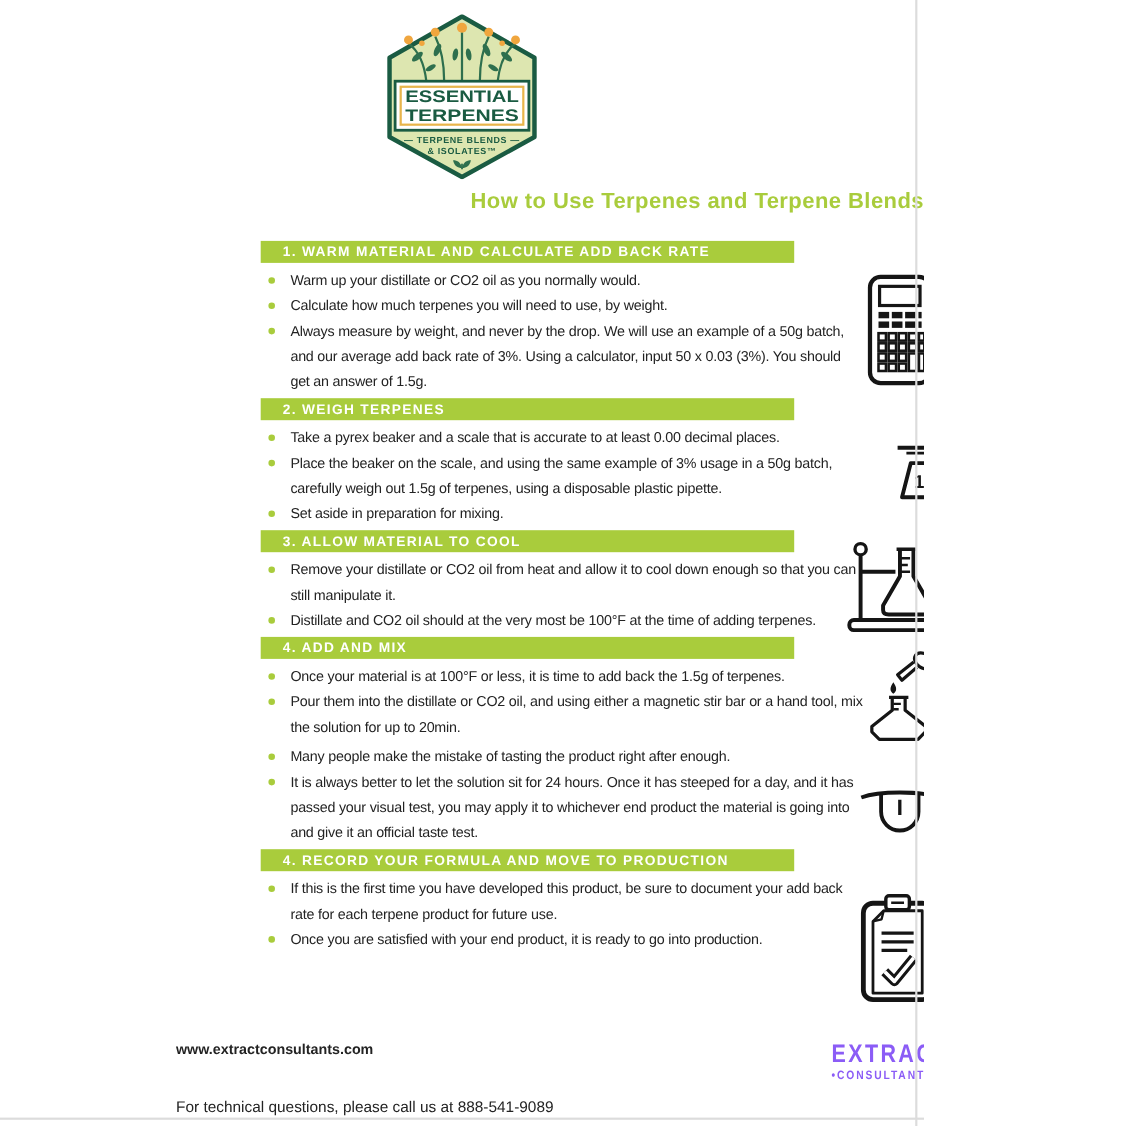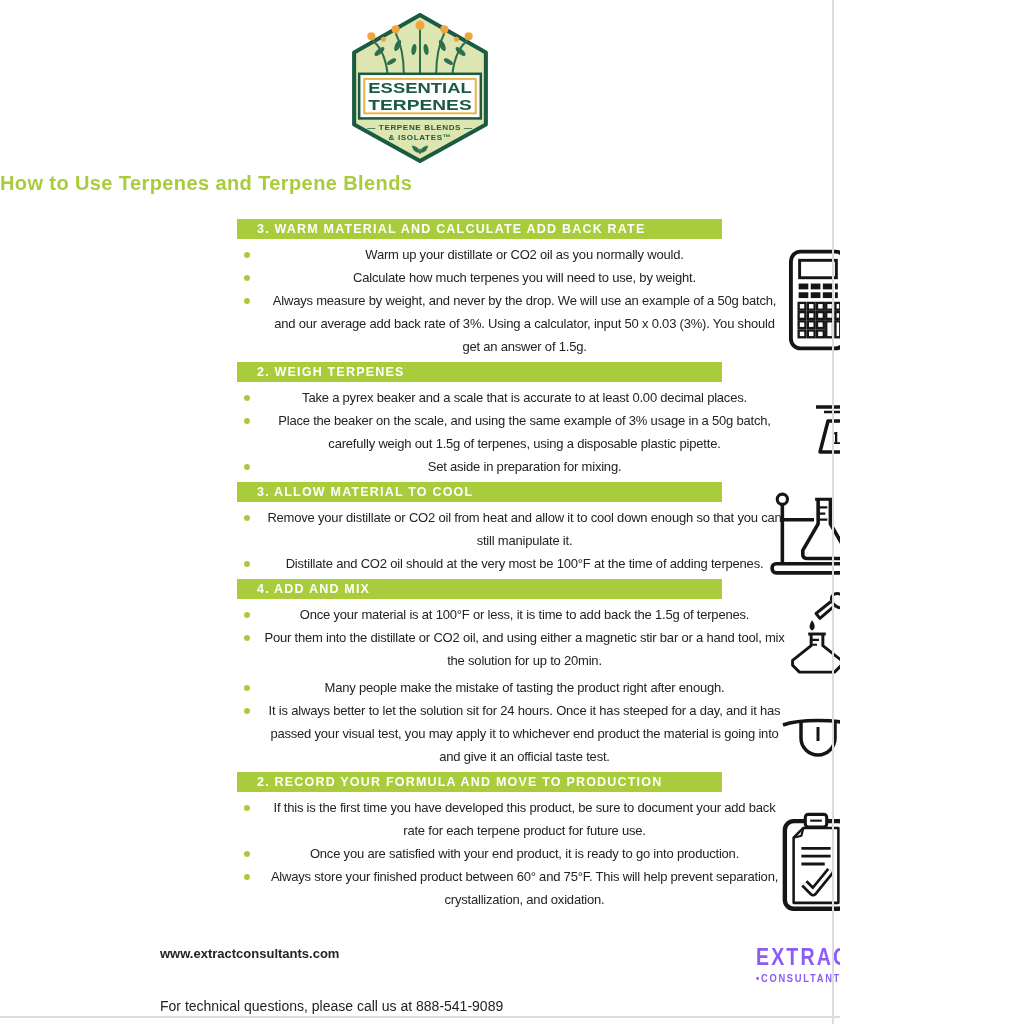--- a/index.html
+++ b/index.html
@@ -12,30 +12,30 @@
   *{margin:0;padding:0;box-sizing:border-box;}
   html,body{background:#fff;}
   .page{
     position:relative;width:840px;height:1024px;background:#fff;
     font-family:"Liberation Sans",sans-serif;overflow:hidden;
   }
   .edge-right{position:absolute;top:0;bottom:0;right:6px;width:2px;background:#dcdcdc;}
   .edge-bottom{position:absolute;left:0;right:0;bottom:6px;height:2px;background:#dcdcdc;}
   .logo{position:absolute;top:13px;left:50%;transform:translateX(-50%);}
   .title{
-    position:absolute;top:172px;left:0;width:100%;text-align:left;
+    position:absolute;top:172px;left:0;width:100%;text-align:right;
     color:var(--lime);font-size:20px;font-weight:bold;letter-spacing:0.4px;
   }
   .content{position:absolute;left:237px;top:219px;width:548px;}
   .bar{
     width:485px;height:20px;line-height:20px;background:var(--lime);
     color:#fff;font-size:12.5px;font-weight:bold;letter-spacing:1.2px;
     padding-left:20px;
   }
-  .bullets{list-style:none;margin:4px 0 4px;padding:0;width:548px;text-align:center;}
+  .bullets{list-style:none;margin:4px 0 4px;padding:0;width:548px;}
   .bullets li{
     position:relative;padding-left:27px;font-size:13px;line-height:23px;
     letter-spacing:-0.2px;color:var(--ink);
   }
   .dot{
     position:absolute;left:7px;top:8.5px;width:6px;height:6px;border-radius:50%;
     background:var(--lime);
   }
   .icon{position:absolute;}
   .ic-calculator{left:788px;top:246px;}
@@ -107,21 +107,21 @@
         <rect x="71.2" y="134" width="1.6" height="5"></rect>
       </g>
     </svg>
   </div>
 
   <h1 class="title">How to Use Terpenes and Terpene Blends</h1>
 
   <div class="content">
 
     <section>
-      <div class="bar">3. WARM MATERIAL AND CALCULATE ADD BACK RATE</div>
+      <div class="bar">1. WARM MATERIAL AND CALCULATE ADD BACK RATE</div>
       <ul class="bullets">
         <li><span class="dot"></span><span>Warm up your distillate or CO2 oil as you normally would.</span></li>
         <li><span class="dot"></span><span>Calculate how much terpenes you will need to use, by weight.</span></li>
         <li><span class="dot"></span><span>Always measure by weight, and never by the drop. We will use an example of a 50g batch, and our average add back rate of 3%. Using a calculator, input 50 x 0.03 (3%). You should get an answer of 1.5g.</span></li>
       </ul>
     </section>
 
     <section>
       <div class="bar">2. WEIGH TERPENES</div>
       <ul class="bullets">
@@ -148,25 +148,24 @@
     </section>
 
     <section>
       <ul class="bullets">
         <li><span class="dot"></span><span>Many people make the mistake of tasting the product right after enough.</span></li>
         <li><span class="dot"></span><span>It is always better to let the solution sit for 24 hours. Once it has steeped for a day, and it has passed your visual test, you may apply it to whichever end product the material is going into and give it an official taste test.</span></li>
       </ul>
     </section>
 
     <section>
-      <div class="bar">2. RECORD YOUR FORMULA AND MOVE TO PRODUCTION</div>
+      <div class="bar">4. RECORD YOUR FORMULA AND MOVE TO PRODUCTION</div>
       <ul class="bullets">
         <li><span class="dot"></span><span>If this is the first time you have developed this product, be sure to document your add back rate for each terpene product for future use.</span></li>
         <li><span class="dot"></span><span>Once you are satisfied with your end product, it is ready to go into production.</span></li>
-        <li><span class="dot"></span><span>Always store your finished product between 60° and 75°F. This will help prevent separation, crystallization, and oxidation.</span></li>
       </ul>
     </section>
   </div>
 
   <div class="icon ic-calculator">
     <svg width="60" height="108" viewBox="0 0 62 106" fill="none" stroke="#151515">
       <rect x="3" y="3" width="56" height="100" rx="10" stroke-width="4"></rect>
       <rect x="12" y="12" width="38" height="18" stroke-width="3"></rect>
       <g fill="#151515" stroke="none">
         <rect x="11" y="36" width="10" height="6"></rect>

